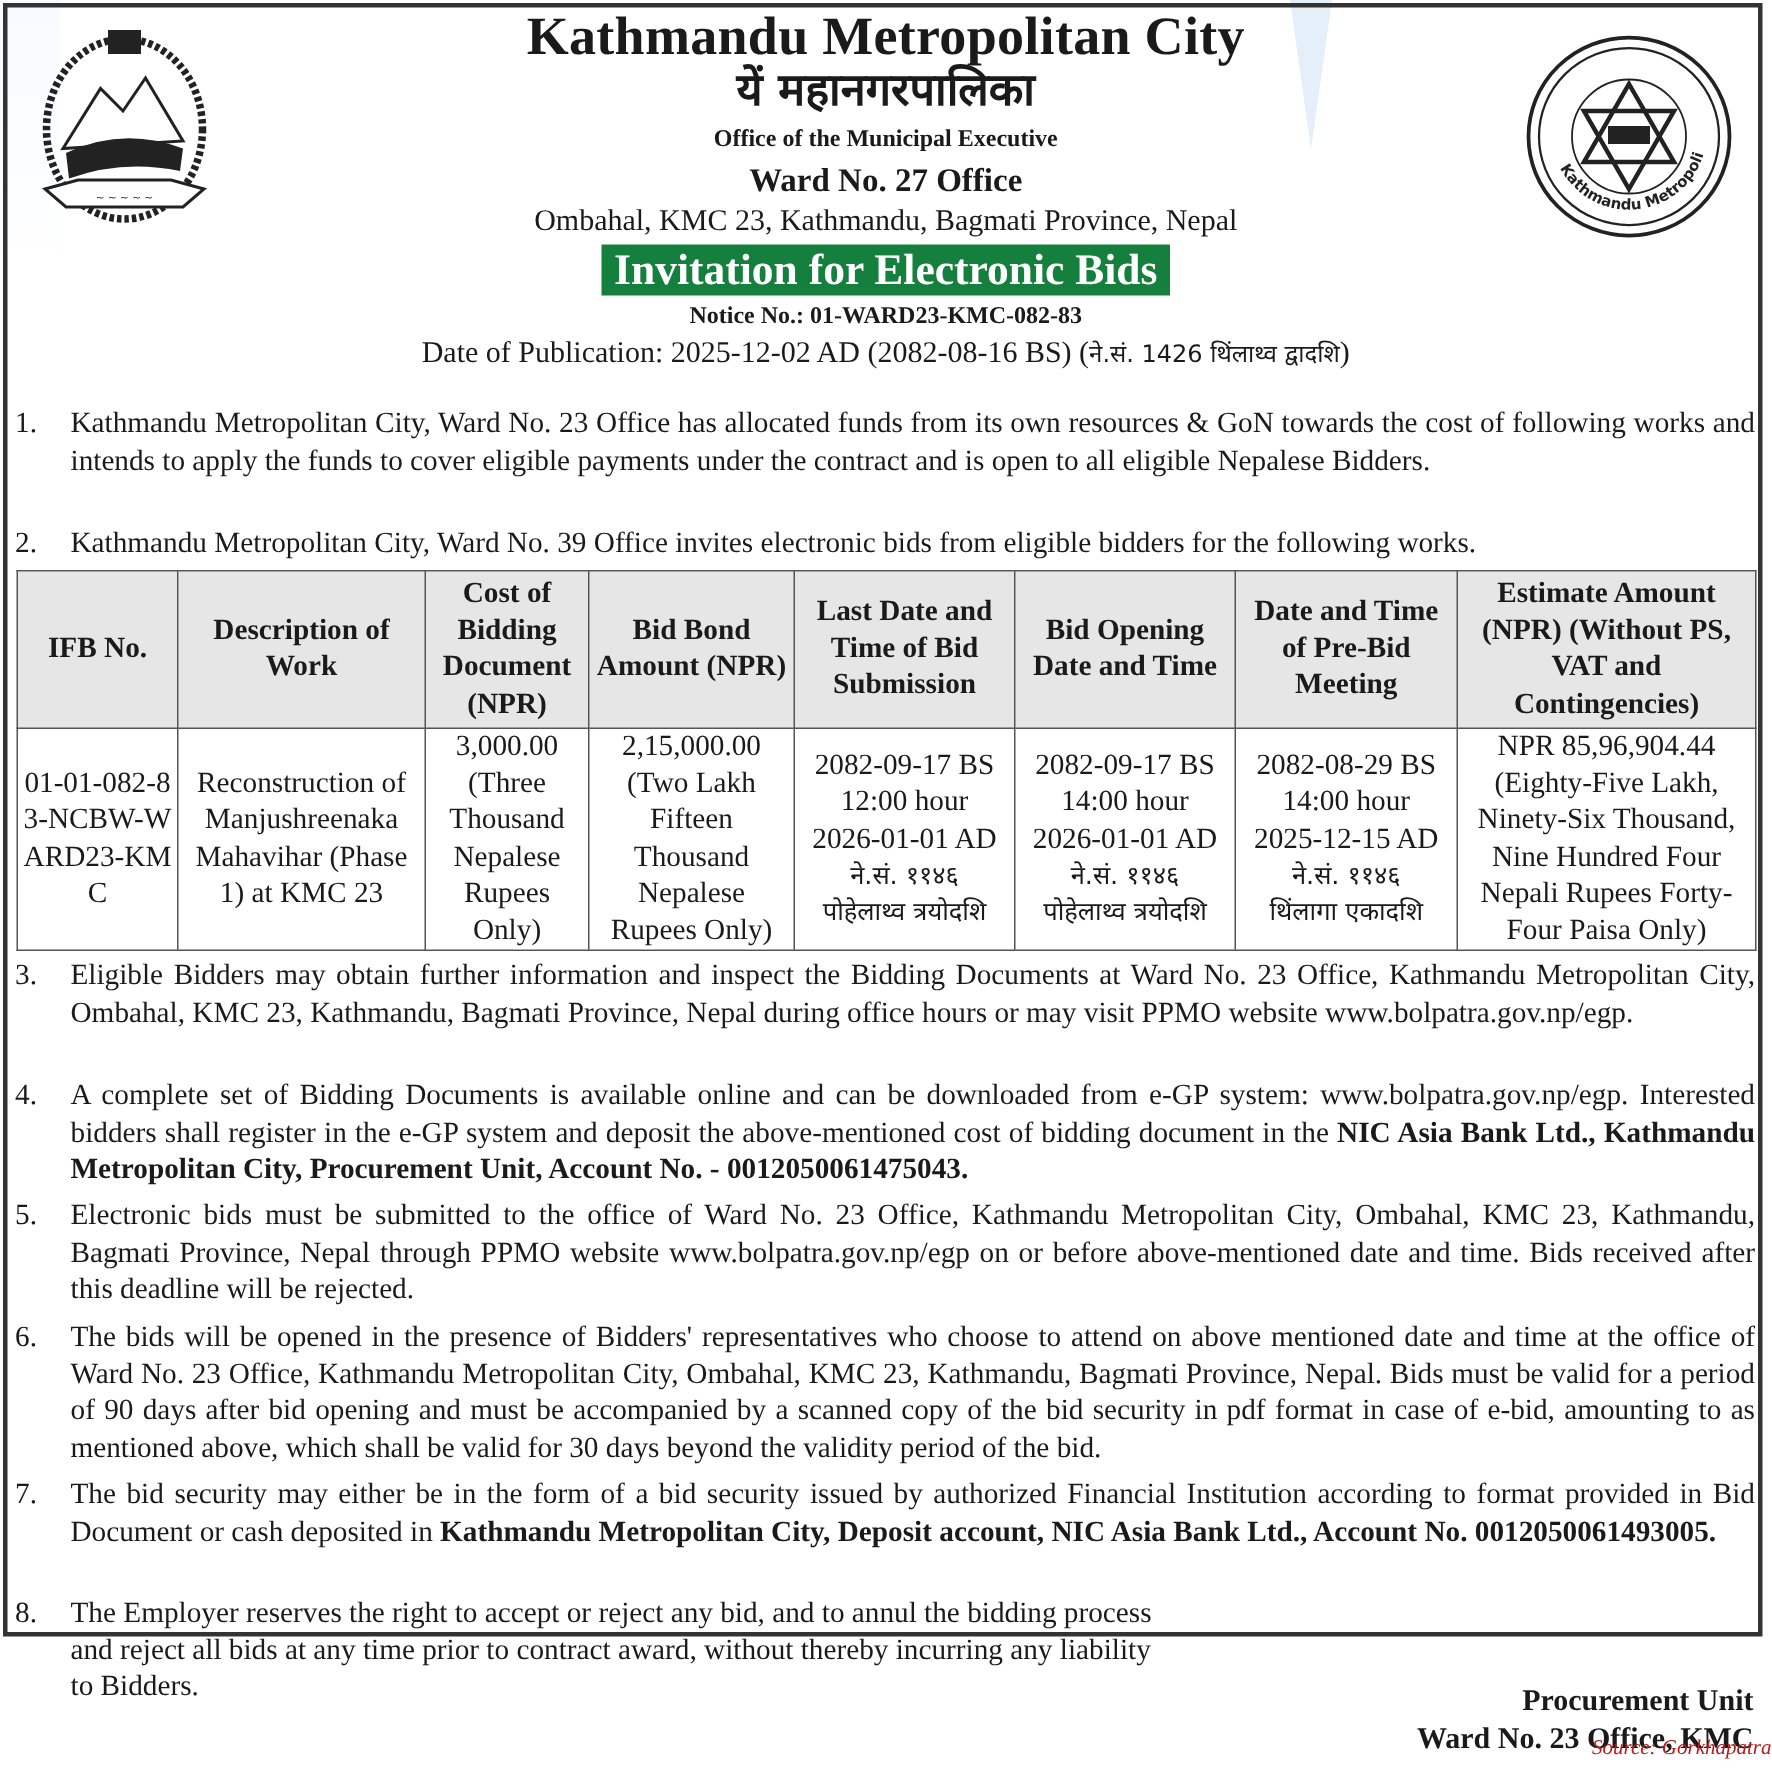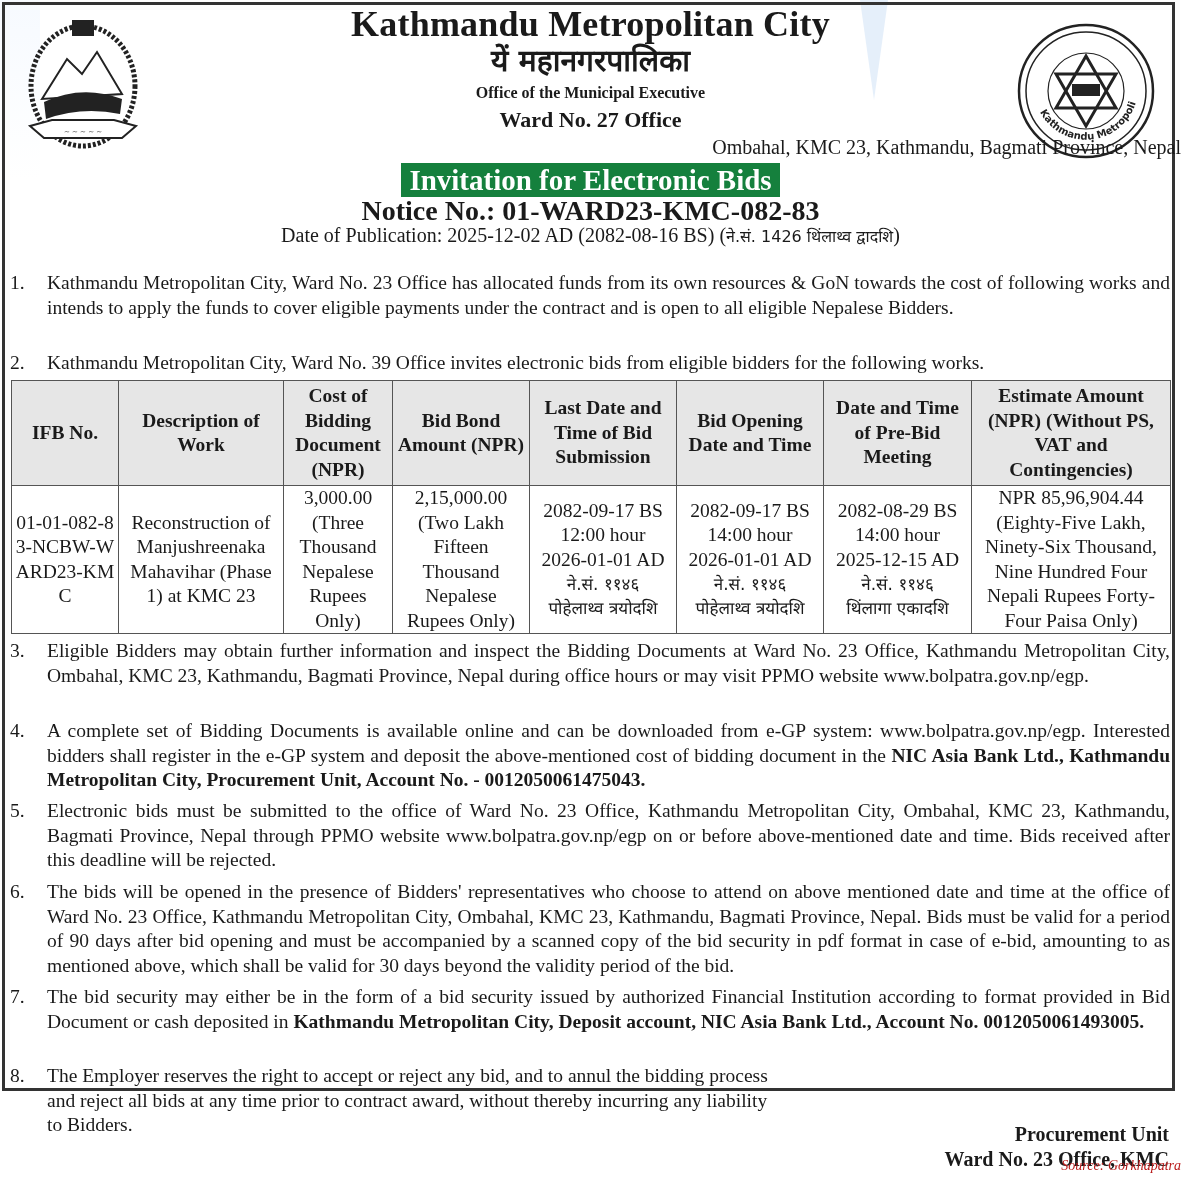--- a/index.html
+++ b/index.html
@@ -15,26 +15,26 @@
     position: absolute; left: 22px; top: 14px; width: 122px; height: 142px;
   }
   .logo-right {
     position: absolute; left: 1016px; top: 22px; width: 140px; height: 138px;
   }
   .header { position: absolute; left: 0; top: 4px; width: 1181px; text-align: center; }
   .title { font-size: 36px; font-weight: bold; line-height: 40px; letter-spacing: 0.2px; }
   .title-np { font-size: 30px; font-weight: bold; line-height: 34px; font-family: "DejaVu Sans", sans-serif; }
   .sub1 { font-size: 16px; font-weight: bold; line-height: 26px; margin-top: 2px; }
   .sub2 { font-size: 22px; font-weight: bold; line-height: 28px; }
-  .addr { font-size: 20px; line-height: 26px; text-align: right; }
+  .addr { font-size: 20px; line-height: 26px; }
   .banner {
     display: inline-block; background: #15803d; color: #fff; font-size: 29px; font-weight: bold;
     padding: 0 8px; line-height: 34px; margin-top: 3px;
   }
-  .notice-no { font-size: 28px; font-weight: bold; line-height: 24px; margin-top: 2px; }
+  .notice-no { font-size: 16px; font-weight: bold; line-height: 24px; margin-top: 2px; }
   .pub-date { font-size: 20px; line-height: 24px; }
   .np { font-family: "DejaVu Sans", sans-serif; font-size: 16px; }
 
   .para {
     position: absolute; left: 10px; width: 1160px; font-size: 19.5px; line-height: 24.5px;
     display: flex; text-align: justify;
   }
   .para .num { width: 37px; flex: none; }
   .para .txt { flex: 1; }
   .para b { font-weight: bold; }

